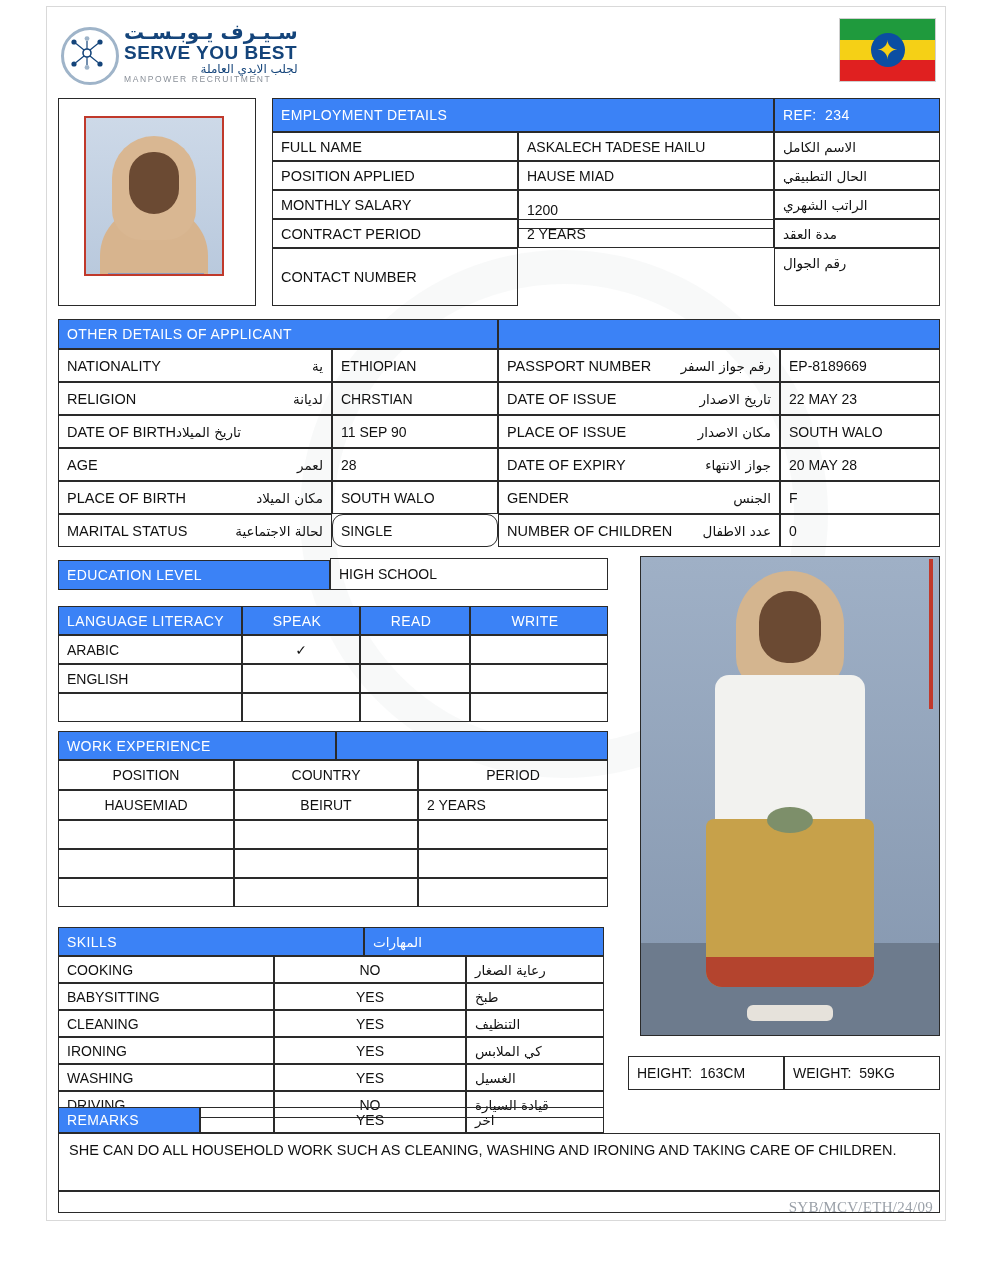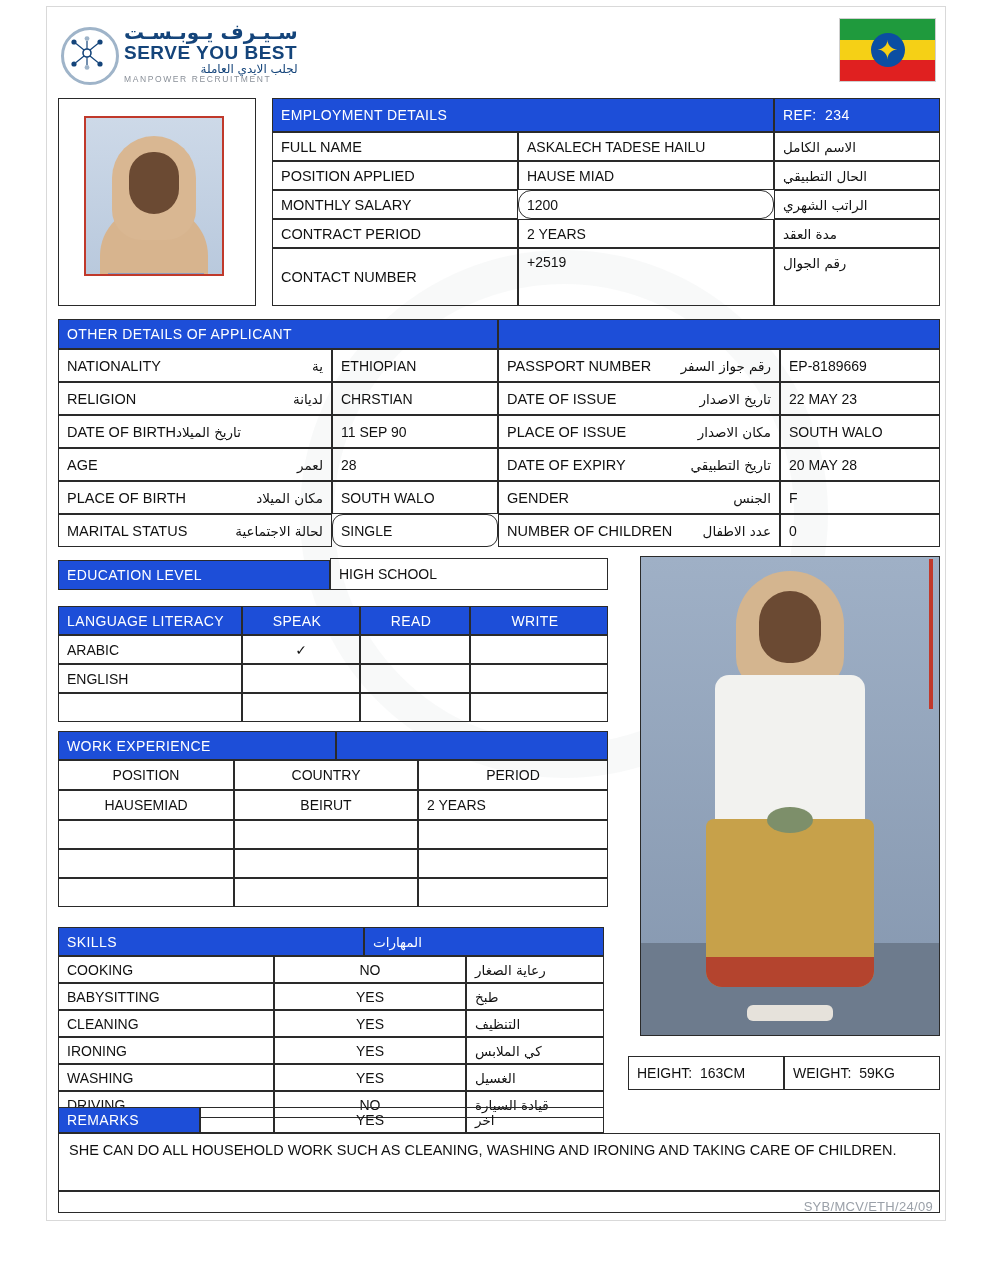--- a/index.html
+++ b/index.html
@@ -15,21 +15,21 @@
   .logo-ar{font-family:"DejaVu Sans",sans-serif;font-size:20px;color:#14447a;font-weight:bold;text-align:right;direction:rtl;}
   .logo-en{font-size:19px;color:#14447a;font-weight:bold;letter-spacing:.5px;}
   .logo-ar2{font-family:"DejaVu Sans",sans-serif;font-size:12px;color:#14447a;text-align:right;direction:rtl;}
   .logo-sub{font-size:8.5px;color:#8a9099;letter-spacing:1.6px;}
 
   .flag{position:absolute;right:55px;top:18px;width:95px;height:62px;border:1px solid #cfcfcf;overflow:hidden;}
   .flag .g{height:33.34%;background:#1f9a3d;}
   .flag .y{height:33.33%;background:#f5d016;}
   .flag .r{height:33.33%;background:#e02020;}
   .flag .disc{position:absolute;left:50%;top:50%;transform:translate(-50%,-50%);width:34px;height:34px;border-radius:50%;background:#0b4ea2;display:flex;align-items:center;justify-content:center;color:#f5d016;font-size:26px;line-height:1;}
-  .hdr{background:#1d4ed8;color:#fff;font-size:14.5px;letter-spacing:.4px;display:flex;align-items:center;padding-left:10px;box-sizing:border-box;}
+  .hdr{background:#3b82f6;color:#fff;font-size:14.5px;letter-spacing:.4px;display:flex;align-items:center;padding-left:10px;box-sizing:border-box;}
   .cell{position:absolute;box-sizing:border-box;border:1px solid #2a2a2a;font-size:14px;display:flex;align-items:center;padding:0 8px;}
   .lbl{font-size:14.5px;}
   .ar{font-family:"DejaVu Sans",sans-serif;direction:rtl;font-size:13.5px;}
   .ctr{justify-content:center;}
   .rt{justify-content:flex-end;}
 
   
   .photo-box{position:absolute;left:58px;top:98px;width:198px;height:208px;border:1px solid #2a2a2a;box-sizing:border-box;background:#fff;}
   .photo-inner{position:absolute;left:25px;top:17px;width:140px;height:160px;border:2px solid #c0392b;box-sizing:border-box;overflow:hidden;background:#dfe7f1;}
   .ph-bg{position:absolute;inset:0;background:linear-gradient(#cdd9e8,#b9c9dd);}
@@ -45,21 +45,21 @@
   .p2-face{position:absolute;left:50%;top:34px;transform:translateX(-50%);width:62px;height:72px;background:#6b4a33;border-radius:31px 31px 28px 28px;}
   .p2-top{position:absolute;left:50%;top:118px;transform:translateX(-50%);width:150px;height:150px;background:#f2f2ef;border-radius:14px 14px 4px 4px;}
   .p2-skirt{position:absolute;left:50%;top:262px;transform:translateX(-50%);width:168px;height:168px;background:#c7a14a;border-radius:8px 8px 16px 16px;}
   .p2-skirt:after{content:"";position:absolute;left:0;right:0;bottom:0;height:30px;background:#b4442e;border-radius:0 0 16px 16px;}
   .p2-hand{position:absolute;left:50%;top:250px;transform:translateX(-50%);width:46px;height:26px;background:#7d8f6a;border-radius:50%;}
   .p2-feet{position:absolute;left:50%;bottom:14px;transform:translateX(-50%);width:86px;height:16px;background:#e6e2db;border-radius:6px;}
   .p2-redline{position:absolute;right:6px;top:2px;width:4px;height:150px;background:#c0392b;}
 
   .watermark{position:absolute;left:300px;top:250px;width:460px;height:460px;border-radius:50%;border:34px solid rgba(200,205,212,.13);}
 
-  .footer-code{position:absolute;right:58px;top:1199px;font-size:13px;color:#9aa0a8;letter-spacing:.3px;}
+  .footer-code{position:absolute;right:58px;top:1199px;font-size:15px;color:#9aa0a8;letter-spacing:.3px;font-family:Liberation Serif, serif;}
   .outer-frame{position:absolute;left:46px;top:6px;width:900px;height:1215px;border:1px solid #d9d9d9;box-sizing:border-box;}
 </style>
 </head>
 <body>
 
 <div class="page">
   <div class="outer-frame"></div>
   <div class="watermark"></div>
 
   <div class="logo-wrap">
@@ -109,29 +109,28 @@
 
   <div class="cell lbl" style="left:272px;top:132px;width:246px;height:29px;">FULL NAME</div>
   <div class="cell" style="left:518px;top:132px;width:256px;height:29px;">ASKALECH  TADESE HAILU</div>
   <div class="cell ar rt" style="left:774px;top:132px;width:166px;height:29px;">الاسم الكامل</div>
 
   <div class="cell lbl" style="left:272px;top:161px;width:246px;height:29px;">POSITION APPLIED</div>
   <div class="cell" style="left:518px;top:161px;width:256px;height:29px;">HAUSE MIAD</div>
   <div class="cell ar rt" style="left:774px;top:161px;width:166px;height:29px;">الحال التطبيقي</div>
 
   <div class="cell lbl" style="left:272px;top:190px;width:246px;height:29px;">MONTHLY SALARY</div>
-  <div class="cell" style="left:518px;top:190px;width:256px;height:29px;border-radius:13px;">1200</div>
+  <div class="cell" style="left:518px;top:190px;width:256px;height:39px;">1200</div>
   <div class="cell ar rt" style="left:774px;top:190px;width:166px;height:29px;">الراتب الشهري</div>
 
   <div class="cell lbl" style="left:272px;top:219px;width:246px;height:29px;">CONTRACT PERIOD</div>
   <div class="cell" style="left:518px;top:219px;width:256px;height:29px;">2 YEARS</div>
   <div class="cell ar rt" style="left:774px;top:219px;width:166px;height:29px;">مدة العقد</div>
 
   <div class="cell lbl" style="left:272px;top:248px;width:246px;height:58px;">CONTACT NUMBER</div>
-  <div class="cell" style="left:518px;top:248px;width:256px;height:58px;align-items:flex-start;padding-top:5px;">+2519</div>
   <div class="cell hdr" style="left:58px;top:319px;width:440px;height:30px;">OTHER DETAILS OF APPLICANT</div>
 
   <div class="cell ar rt" style="left:774px;top:248px;width:166px;height:58px;align-items:flex-start;padding-top:6px;">رقم الجوال</div>
   <div class="cell hdr" style="left:498px;top:319px;width:442px;height:30px;"></div>
 
   <div class="cell lbl" style="left:58px;top:349px;width:274px;height:33px;justify-content:space-between;">
     <span>NATIONALITY</span>
     <span class="ar">ية</span>
   </div>
   <div class="cell" style="left:332px;top:349px;width:166px;height:33px;">ETHIOPIAN</div>
@@ -179,21 +178,21 @@
   <div class="cell" style="left:780px;top:382px;width:160px;height:33px;">22 MAY 23</div>
 
   <div class="cell lbl" style="left:498px;top:415px;width:282px;height:33px;justify-content:space-between;">
     <span>PLACE OF ISSUE</span>
     <span class="ar">مكان الاصدار</span>
   </div>
   <div class="cell" style="left:780px;top:415px;width:160px;height:33px;">SOUTH WALO</div>
 
   <div class="cell lbl" style="left:498px;top:448px;width:282px;height:33px;justify-content:space-between;">
     <span>DATE OF EXPIRY</span>
-    <span class="ar">تاريخ التطبيقي</span>
+    <span class="ar">جواز الانتهاء</span>
   </div>
   <div class="cell" style="left:780px;top:448px;width:160px;height:33px;">20 MAY 28</div>
 
   <div class="cell lbl" style="left:498px;top:481px;width:282px;height:33px;justify-content:space-between;">
     <span>GENDER</span>
     <span class="ar">الجنس</span>
   </div>
   <div class="cell" style="left:780px;top:481px;width:160px;height:33px;">F</div>
 
   <div class="cell lbl" style="left:498px;top:514px;width:282px;height:33px;justify-content:space-between;">

